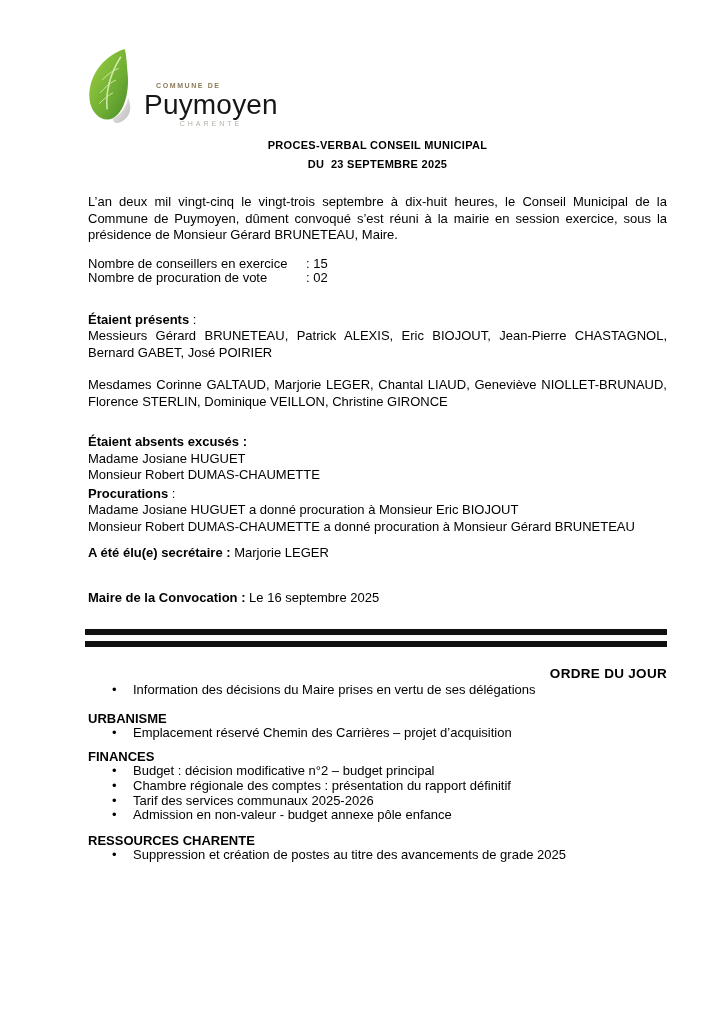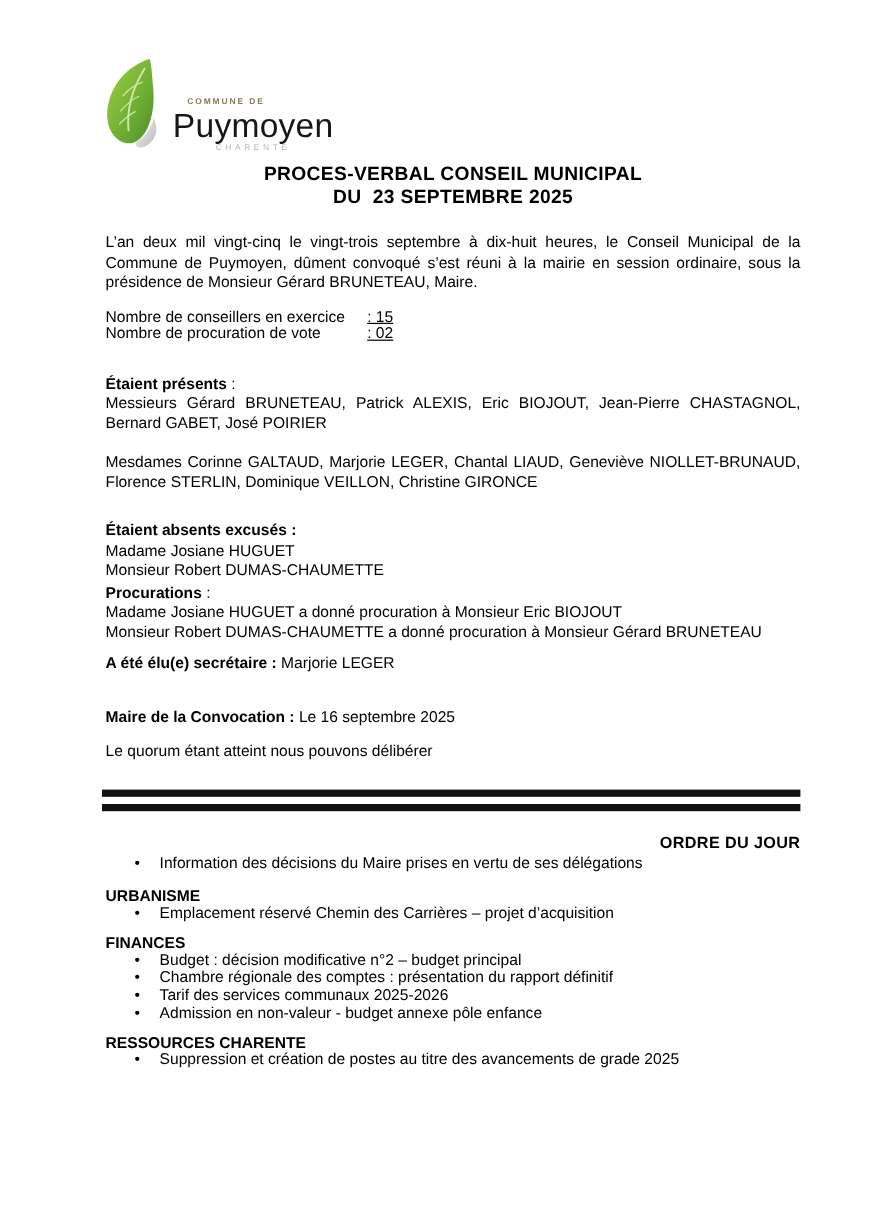--- a/index.html
+++ b/index.html
@@ -14,29 +14,29 @@
   .content{padding:0 57px 0 88px;}
 
   
   .logo{display:flex;align-items:flex-end;margin:50px 0 0 85px;height:78px;}
   .logo-text{margin-left:5px;padding-bottom:1px;line-height:1;}
   .logo-commune{font-size:7px;letter-spacing:1.6px;color:#8a7a56;font-weight:bold;margin-left:12px;margin-bottom:2px;}
   .logo-name{font-size:28px;color:#161616;letter-spacing:0.2px;}
   .logo-dept{font-size:7px;letter-spacing:3px;color:#b5b1a8;text-align:center;margin-top:1px;}
 
   
-  .title{margin-top:8px;text-align:center;font-weight:bold;font-size:16px;line-height:19px;letter-spacing:0.3px;}
+  .title{margin-top:8px;text-align:center;font-weight:bold;font-size:11px;line-height:19px;letter-spacing:0.3px;}
   .title div{white-space:pre;}
 
   p{margin:0;}
   .justify{text-align:justify;}
   .body-block{line-height:16.5px;}
 
   .intro{margin-top:20px;}
-  .counters{margin-top:13px;line-height:14.6px;text-decoration:underline;}
+  .counters{margin-top:13px;line-height:14.6px;}
   .counter-label{display:inline-block;width:218px;}
 
   .present{margin-top:26px;}
   .mesdames{margin-top:16px;}
   .absents{margin-top:24px;}
   .procurations{margin-top:2px;}
   .secretaire{margin-top:10px;}
   .convocation{margin-top:28px;}
   .quorum{margin-top:12px;}
 
@@ -90,21 +90,21 @@
     </div>
   </div>
 
   <div class="content">
 
     <div class="title">
       <div>PROCES-VERBAL CONSEIL MUNICIPAL</div>
       <div>DU  23 SEPTEMBRE 2025</div>
     </div>
 
-    <p class="intro body-block justify">L’an deux mil vingt-cinq le vingt-trois septembre à dix-huit heures, le Conseil Municipal de la Commune de Puymoyen, dûment convoqué s’est réuni à la mairie en session ordinaire, sous la présidence de Monsieur Gérard BRUNETEAU, Maire.</p>
+    <p class="intro body-block justify">L’an deux mil vingt-cinq le vingt-trois septembre à dix-huit heures, le Conseil Municipal de la Commune de Puymoyen, dûment convoqué s’est réuni à la mairie en session exercice, sous la présidence de Monsieur Gérard BRUNETEAU, Maire.</p>
 
     <div class="counters">
       <div>
         <span class="counter-label">Nombre de conseillers en exercice</span><span>: 15</span>
       </div>
       <div>
         <span class="counter-label">Nombre de procuration de vote</span><span>: 02</span>
       </div>
     </div>
 
@@ -127,21 +127,20 @@
     </div>
 
     <div class="secretaire body-block">
       <b>A été élu(e) secrétaire :</b><span> Marjorie LEGER</span>
     </div>
 
     <div class="convocation body-block">
       <b>Maire de la Convocation :</b><span> Le 16 septembre 2025</span>
     </div>
 
-    <div class="quorum body-block">Le quorum étant atteint nous pouvons délibérer</div>
 
     <div class="rules">
       <div class="rule-bar"></div>
       <div class="rule-gap"></div>
       <div class="rule-bar"></div>
     </div>
 
     <div class="ordre-heading">ORDRE DU JOUR</div>
 
     <ul class="agenda agenda-first">

